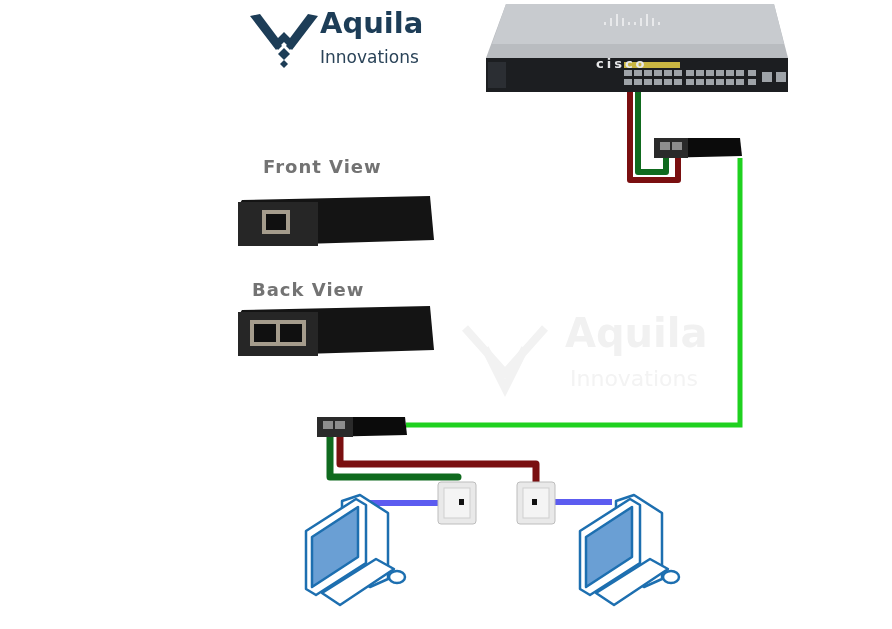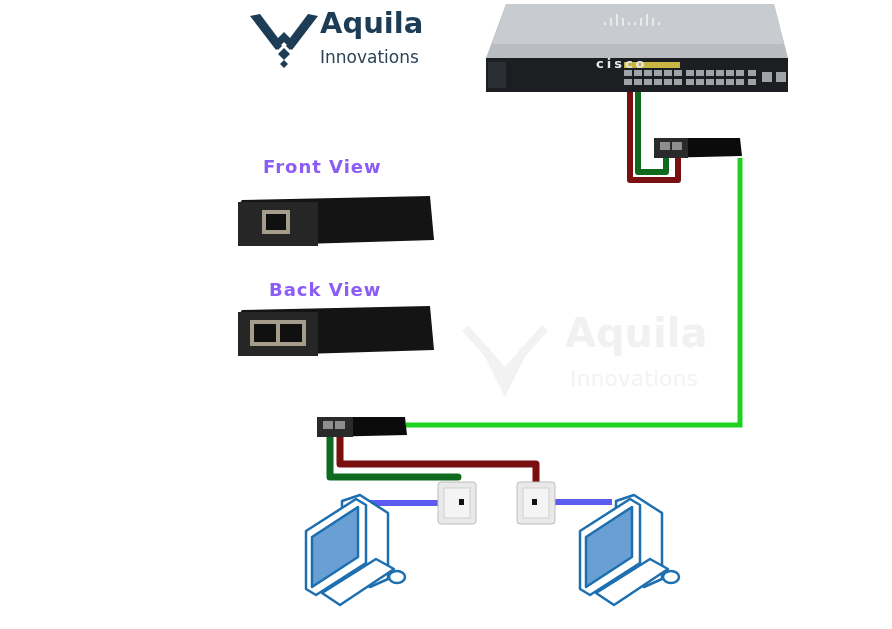--- a/index.html
+++ b/index.html
@@ -1,19 +1,19 @@
 <!DOCTYPE html>
 <html><head>
 <meta charset="utf-8">
 <style>
   html, body { margin:0; padding:0; background:#ffffff; }
   body { width:892px; height:629px; position:relative; overflow:hidden; font-family:"DejaVu Sans", sans-serif; }
   .abs { position:absolute; }
   .logo-text { color:#1d3d57; font-family:"DejaVu Sans", sans-serif; }
-  .view-label { font-family:"DejaVu Sans", sans-serif; font-weight:bold; font-size:18px; color:#8b5cf6; letter-spacing:1px; }
+  .view-label { font-family:"DejaVu Sans", sans-serif; font-weight:bold; font-size:18px; color:#737373; letter-spacing:1px; }
   .watermark { color:#f1f1f1; font-weight:bold; font-size:40px; }
   .watermark-sub { color:#f3f3f3; font-size:22px; }
 </style>
 </head>
 <body>
 
 <div class="abs" style="left:248px;top:6px;width:190px;height:64px;">
   <svg class="abs" style="left:0;top:4px;" width="72" height="58" viewBox="0 0 72 58">
     <g fill="#1d3d57">
       <polygon points="2,6 12,4 30,28 36,22 42,28 60,4 70,6 44,40 36,32 28,40"></polygon>
@@ -126,21 +126,21 @@
 <span class="abs view-label" style="left:263px;top:156px;">Front View</span>
 <div class="abs" style="left:238px;top:196px;width:196px;height:52px;">
   <svg width="196" height="52" viewBox="0 0 196 52">
     <polygon points="4,4 192,0 196,44 2,50 0,10" fill="#141414"></polygon>
     <rect x="0" y="6" width="80" height="44" fill="#262626"></rect>
     <rect x="24" y="14" width="28" height="24" fill="#a59c8c"></rect>
     <rect x="28" y="18" width="20" height="16" fill="#101010"></rect>
   </svg>
 </div>
 
-<span class="abs view-label" style="left:269px;top:279px;">Back View</span>
+<span class="abs view-label" style="left:252px;top:279px;">Back View</span>
 <div class="abs" style="left:238px;top:306px;width:196px;height:52px;">
   <svg width="196" height="52" viewBox="0 0 196 52">
     <polygon points="4,4 192,0 196,44 2,50 0,10" fill="#141414"></polygon>
     <rect x="0" y="6" width="80" height="44" fill="#262626"></rect>
     <rect x="12" y="14" width="56" height="26" fill="#a59c8c"></rect>
     <rect x="16" y="18" width="22" height="18" fill="#101010"></rect>
     <rect x="42" y="18" width="22" height="18" fill="#101010"></rect>
   </svg>
 </div>
 

